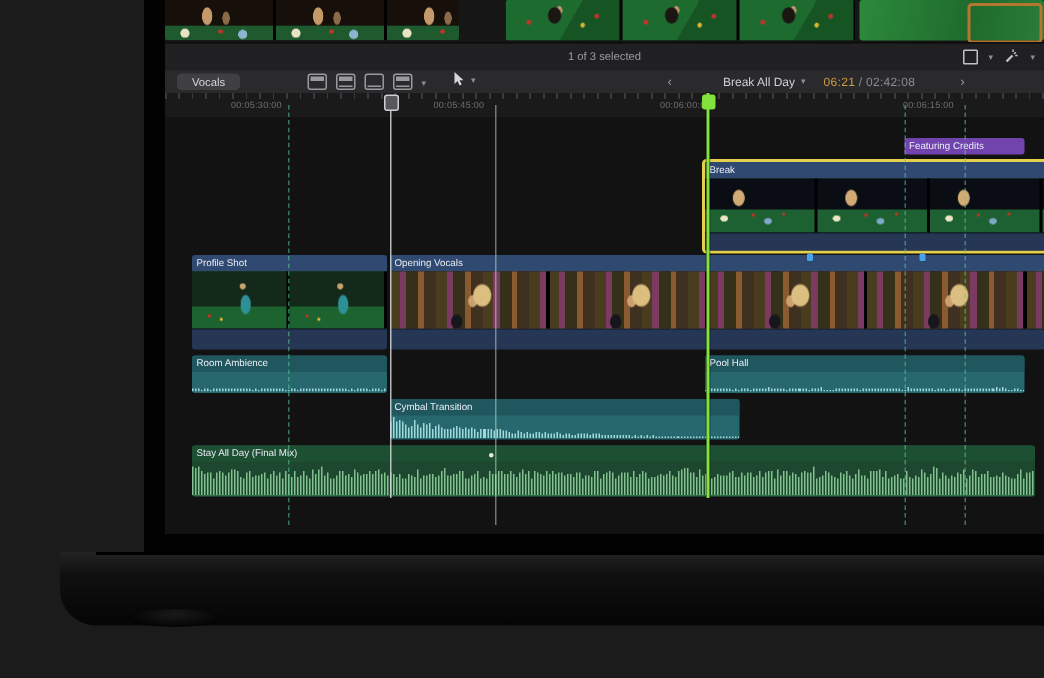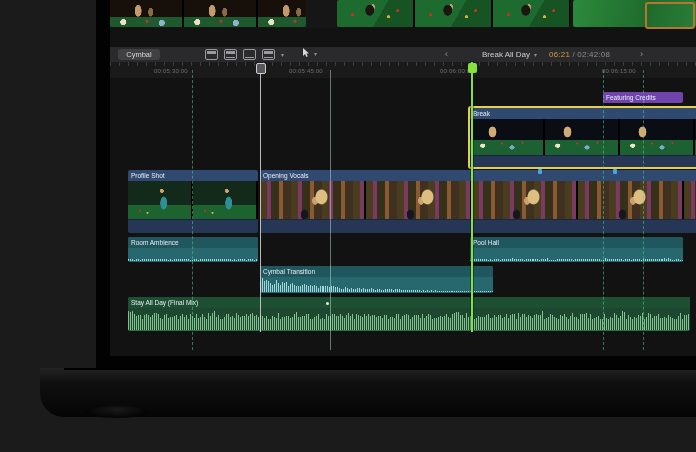--- a/index.html
+++ b/index.html
@@ -121,23 +121,35 @@
 
   <div class="screen">
 
     <div class="browser">
       <div class="thumb g1"></div>
       <div class="thumb g2"></div>
       <div class="thumb g3"></div>
       <div class="sel-box"></div>
     </div>
 
+    <div class="statusbar">
+      <div class="status-text">1 of 3 selected</div>
+      <div class="viewer-tools">
+        <span class="crop-glyph"></span>
+        <span class="chev">▾</span>
+        <svg width="11" height="11">
+          <path d="M2 9 L6 5" stroke="#c3c3c7" stroke-width="1.6"></path>
+          <path d="M7 4 l1.2-1.2 M7.8 5 l1.6 0 M6.4 2.6 l0-1.6" stroke="#c3c3c7" stroke-width="1"></path>
+        </svg>
+        <span class="chev">▾</span>
+      </div>
+    </div>
 
     <div class="toolbar">
-      <button class="index-btn">Cymbal</button>
+      <button class="index-btn">Vocals</button>
       <div class="appearance">
         <span class="app-icon">
             <i class="t"></i>
           </span>
         <span class="app-icon">
             <i class="t"></i>
             <i class="b"></i>
           </span>
         <span class="app-icon">
             <i class="b"></i>

